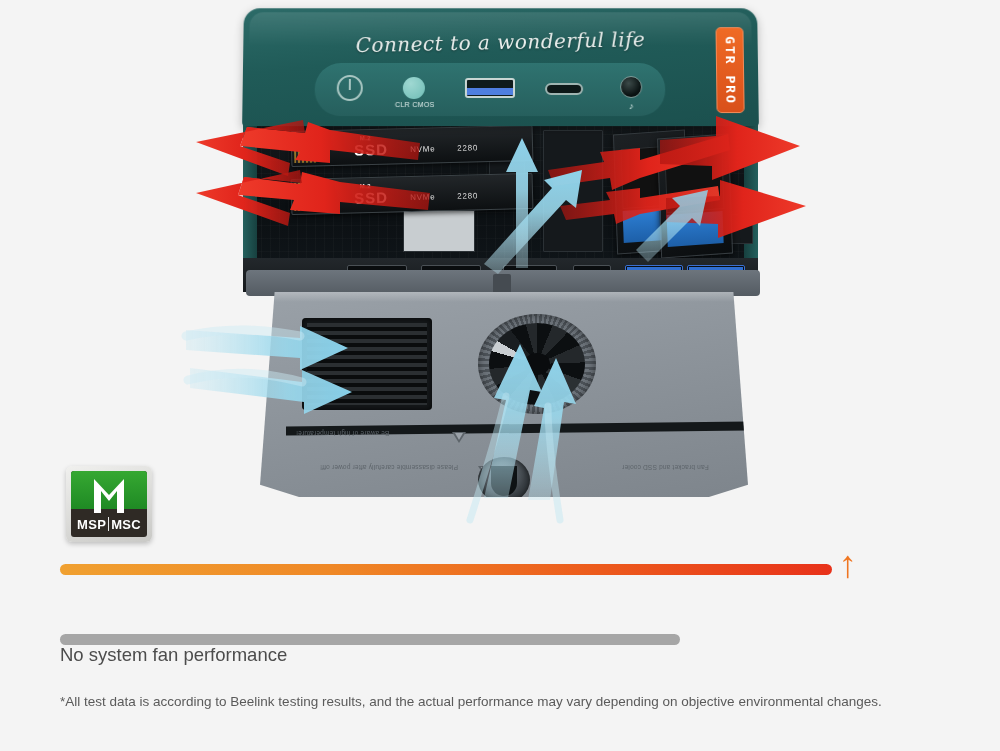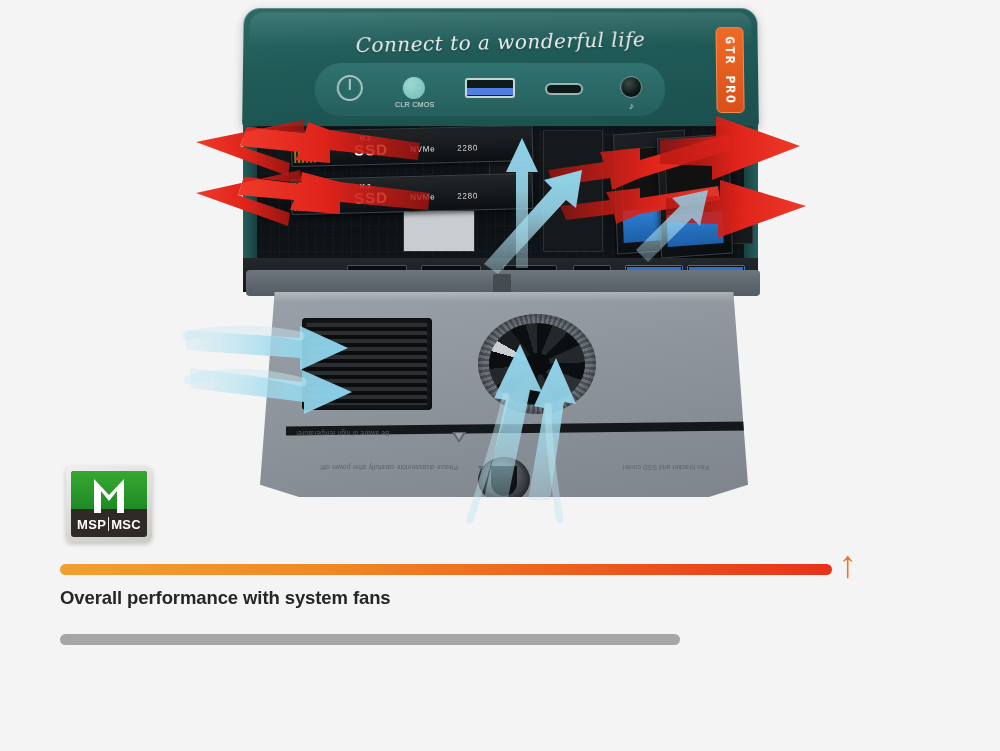--- a/index.html
+++ b/index.html
@@ -458,19 +458,20 @@
         <b>MSC</b>
       </div>
     </div>
   </div>
 
   <div class="perf">
     <div class="bar-row bar bar-orange"></div>
     <div class="pct">
       <span class="uparrow">↑</span>
     </div>
-    <div class="lbl-strong">Overall performance with system fans</div>
 
     <div class="bar-row bar bar-gray"></div>
-
+    <div class="lbl-light">No system fan performance</div>
+
+    <div class="footnote">*All test data is according to Beelink testing results, and the actual performance may vary depending on objective environmental changes.</div>
   </div>
 
 </div>
 
 </body></html>

